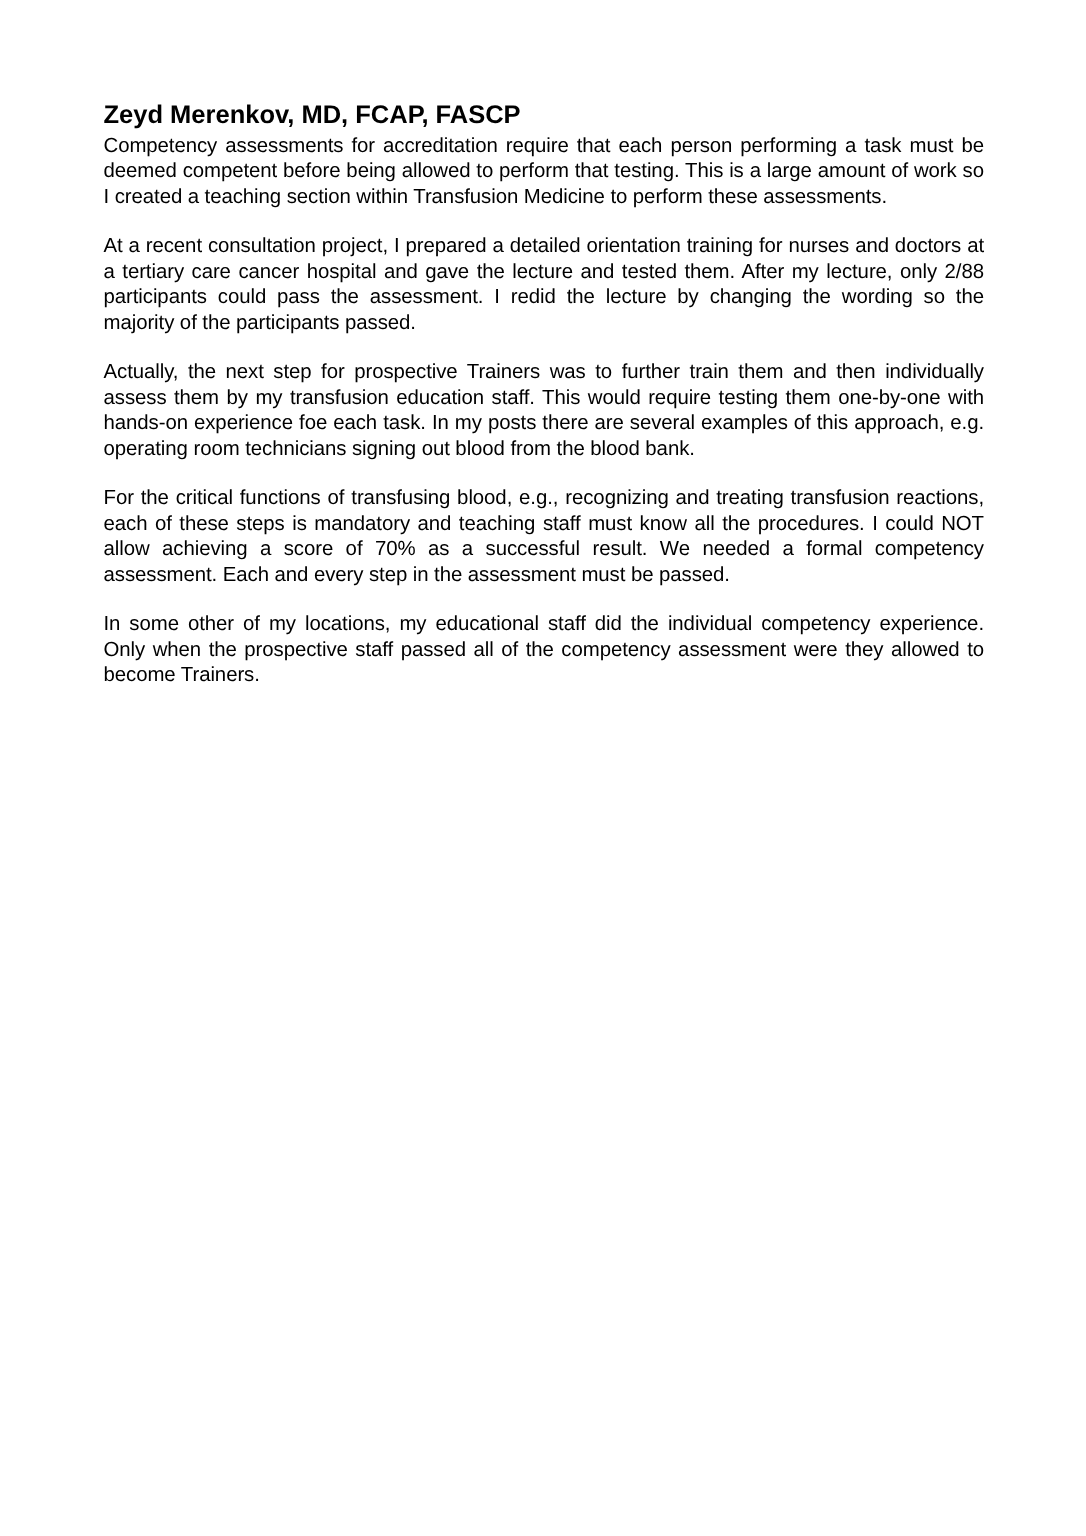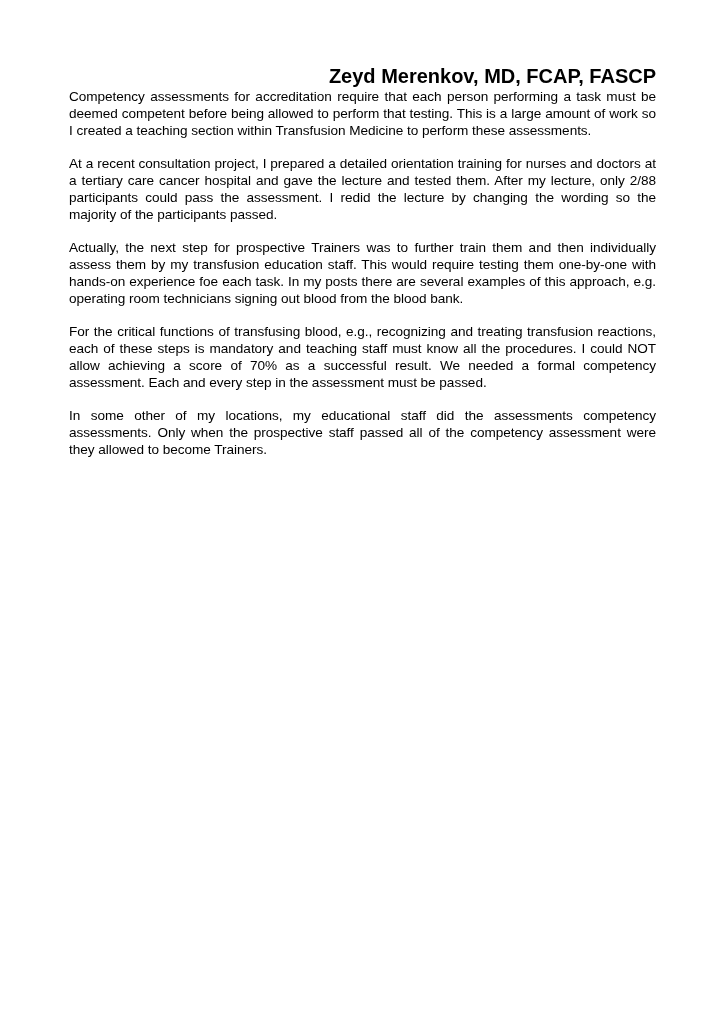--- a/index.html
+++ b/index.html
@@ -22,24 +22,23 @@
       width: 587px;
     }
     .title {
       font-weight: bold;
       font-size: 16px;
       line-height: 19px;
       margin: 0;
     }
     .subtitle {
       font-weight: bold;
-      font-size: 20px;
+      font-size: 17px;
       line-height: 17px;
       margin: 0;
-      text-align: right;
     }
     .body {
       margin-top: 4px;
     }
     .para {
       font-size: 13.6px;
       line-height: 16.8px;
       text-align: justify;
       margin: 0 0 16.8px 0;
       letter-spacing: -0.05px;
@@ -61,16 +60,16 @@
     <p class="para">
       <span>At a recent consultation project, I prepared a detailed orientation training for nurses and doctors at a tertiary care cancer hospital and gave the lecture and tested them.  After my lecture, only 2/88 participants could pass the assessment.  I redid the lecture by changing the wording so the majority of the participants passed.</span>
     </p>
     <p class="para">
       <span>Actually, the next step for prospective Trainers was to further train them and then individually assess them by my transfusion education staff.  This would require testing them one-by-one with hands-on experience foe each task.  In my posts there are several examples of this approach, e.g. operating room technicians signing out blood from the blood bank.</span>
     </p>
     <p class="para">
       <span>For the critical functions of transfusing blood, e.g., recognizing and treating transfusion reactions, each of these steps is mandatory and teaching staff must know all the procedures.  I could NOT allow achieving a score of 70% as a successful result.  We needed a formal competency assessment.  Each and every step in the assessment must be passed.</span>
     </p>
     <p class="para">
-      <span>In some other of my locations, my educational staff did the assessments competency assessments.  Only when the prospective staff passed all of the competency assessment were they allowed to become Trainers.</span>
+      <span>In some other of my locations, my educational staff did the individual competency experience.  Only when the prospective staff passed all of the competency assessment were they allowed to become Trainers.</span>
     </p>
   </div>
 </div>
 
 </body></html>

